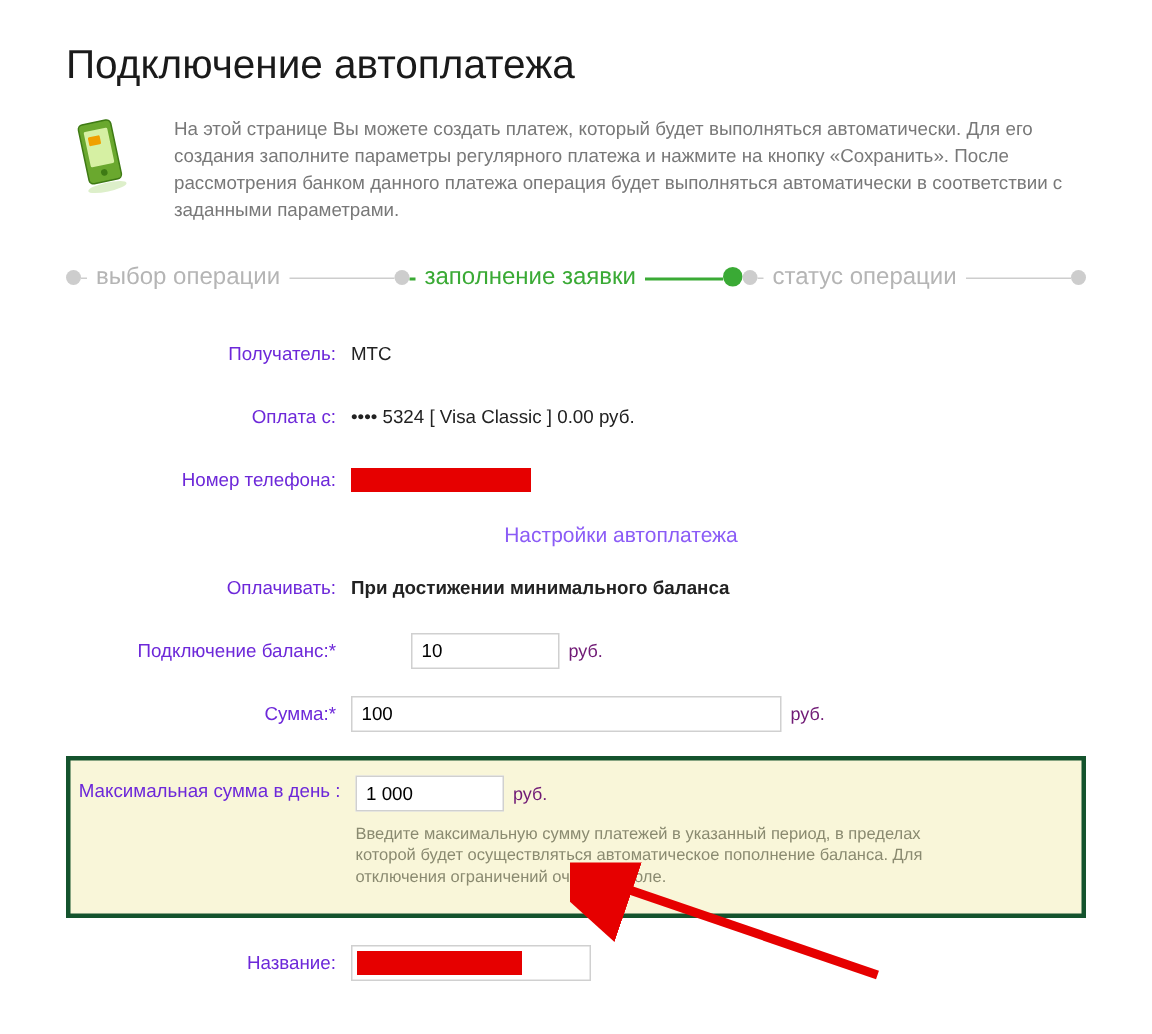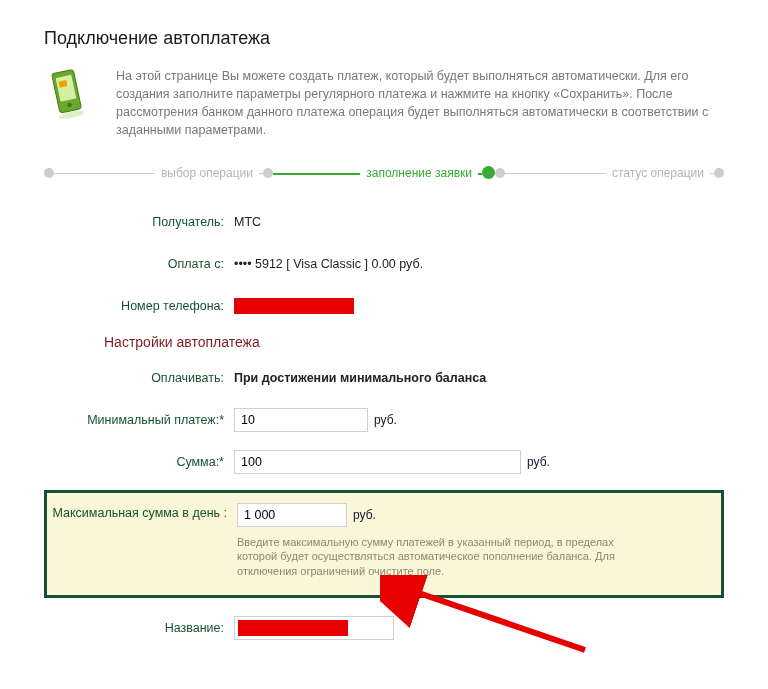--- a/index.html
+++ b/index.html
@@ -11,21 +11,21 @@
       font-family: Arial, Helvetica, sans-serif;
       background: #fff;
       width: 768px;
       color: #333;
       font-size: 13px;
     }
     .container {
       padding: 28px 44px 20px 44px;
     }
     h1 {
-      font-size: 18px;
+      font-size: 27px;
       font-weight: normal;
       color: #1a1a1a;
       margin-bottom: 18px;
     }
     .intro {
       display: flex;
       gap: 24px;
       margin-bottom: 26px;
     }
     .phone-icon {
@@ -55,23 +55,23 @@
       background: #cdcdcd;
       flex-shrink: 0;
     }
     .step-dot.active {
       background: #3aaa35;
       width: 13px;
       height: 13px;
     }
     .step-seg {
       flex: 1;
-      text-align: right;
-      position: relative;
-      font-size: 12px;
+      text-align: left;
+      position: relative;
+      font-size: 16px;
       color: #b5b5b5;
       padding: 0 4px;
     }
     .step-seg.active {
       color: #3aaa35;
     }
     .step-line {
       position: absolute;
       top: 50%;
       left: 0;
@@ -95,21 +95,21 @@
     }
     .form-row {
       display: flex;
       align-items: center;
       margin-bottom: 14px;
       min-height: 28px;
     }
     .row-label {
       width: 190px;
       text-align: right;
-      color: #14532d;
+      color: #6d28d9;
       font-size: 12.5px;
       padding-right: 10px;
       flex-shrink: 0;
     }
     .row-value {
       color: #222;
       font-size: 12.5px;
       display: flex;
       align-items: center;
       gap: 6px;
@@ -117,36 +117,37 @@
     .row-value.bold {
       font-weight: bold;
     }
     .redacted {
       width: 120px;
       height: 16px;
       background: #e60000;
       display: inline-block;
     }
     .section-title {
-      color: #7f1d1d;
+      color: #8b5cf6;
       font-size: 14px;
       margin: 14px 0 14px 60px;
+      text-align: center;
     }
     .text-input {
       border: 1px solid #d0d0d0;
       padding: 4px 6px;
       font-size: 12.5px;
       height: 24px;
       background: #fff;
     }
-    .w-small { width: 134px; }
+    .w-small { width: 99px; margin-left: 40px; }
     .w-med { width: 287px; }
-    .w-120 { width: 110px; }
+    .w-120 { width: 99px; }
     .unit {
-      color: #0f172a;
+      color: #701a75;
       font-size: 12px;
     }
     .highlight-block {
       background: #f9f6d9;
       border: 3px solid #14532d;
       padding: 10px 0 10px 0;
       margin: 6px 0 16px 0;
     }
     .highlight-block .form-row {
       margin-bottom: 6px;
@@ -215,39 +216,39 @@
 
   <div class="form-area">
 
     <div class="form-row">
       <div class="row-label">Получатель:</div>
       <div class="row-value">МТС</div>
     </div>
 
     <div class="form-row">
       <div class="row-label">Оплата с:</div>
-      <div class="row-value">•••• 5912  [ Visa Classic ]  0.00  руб.</div>
+      <div class="row-value">•••• 5324  [ Visa Classic ]  0.00  руб.</div>
     </div>
 
     <div class="form-row">
       <div class="row-label">Номер телефона:</div>
       <div class="row-value">
         <span class="redacted"></span>
       </div>
     </div>
 
     <div class="section-title">Настройки автоплатежа</div>
 
     <div class="form-row">
       <div class="row-label">Оплачивать:</div>
       <div class="row-value bold">При достижении минимального баланса</div>
     </div>
 
     <div class="form-row">
-      <div class="row-label">Минимальный платеж:*</div>
+      <div class="row-label">Подключение баланс:*</div>
       <div class="row-value">
         <input class="text-input w-small" type="text" value="10" style="">
         <span class="unit">руб.</span>
       </div>
     </div>
 
     <div class="form-row">
       <div class="row-label">Сумма:*</div>
       <div class="row-value">
         <input class="text-input w-med" type="text" value="100" style="">

